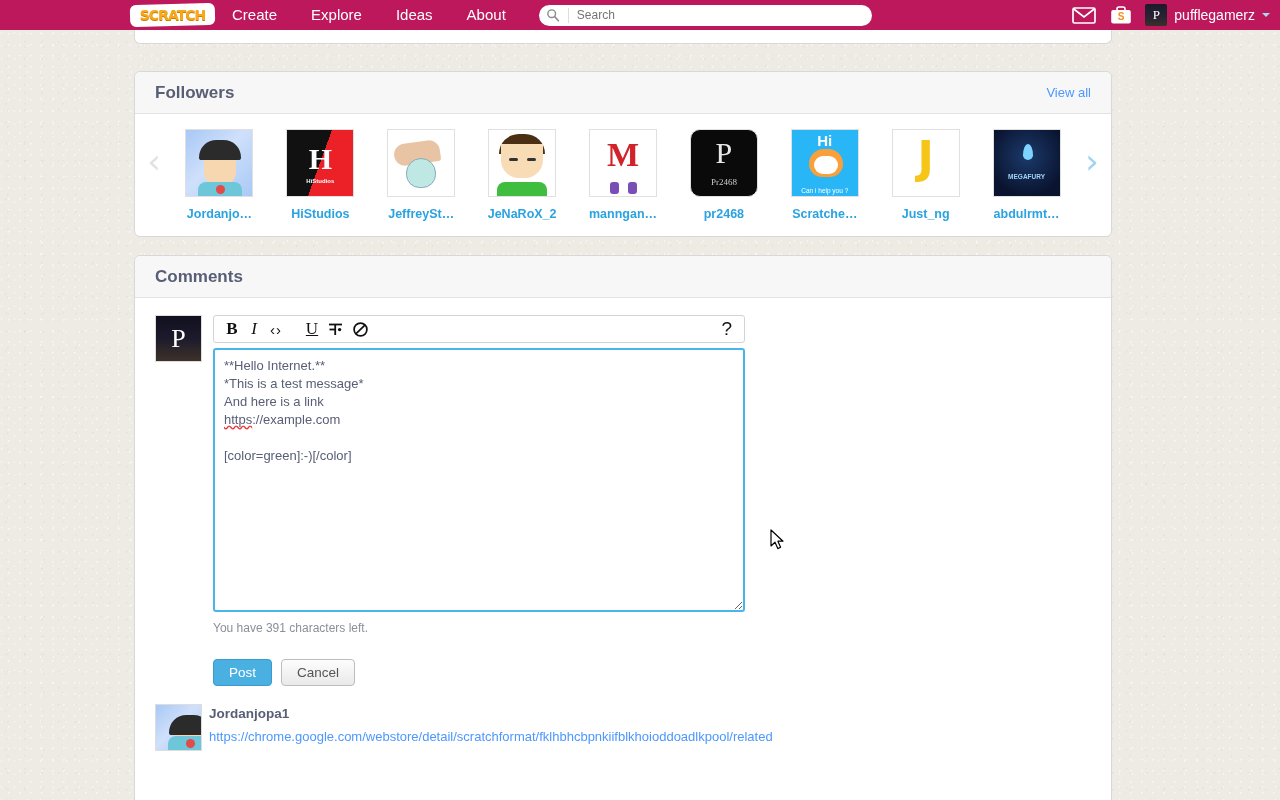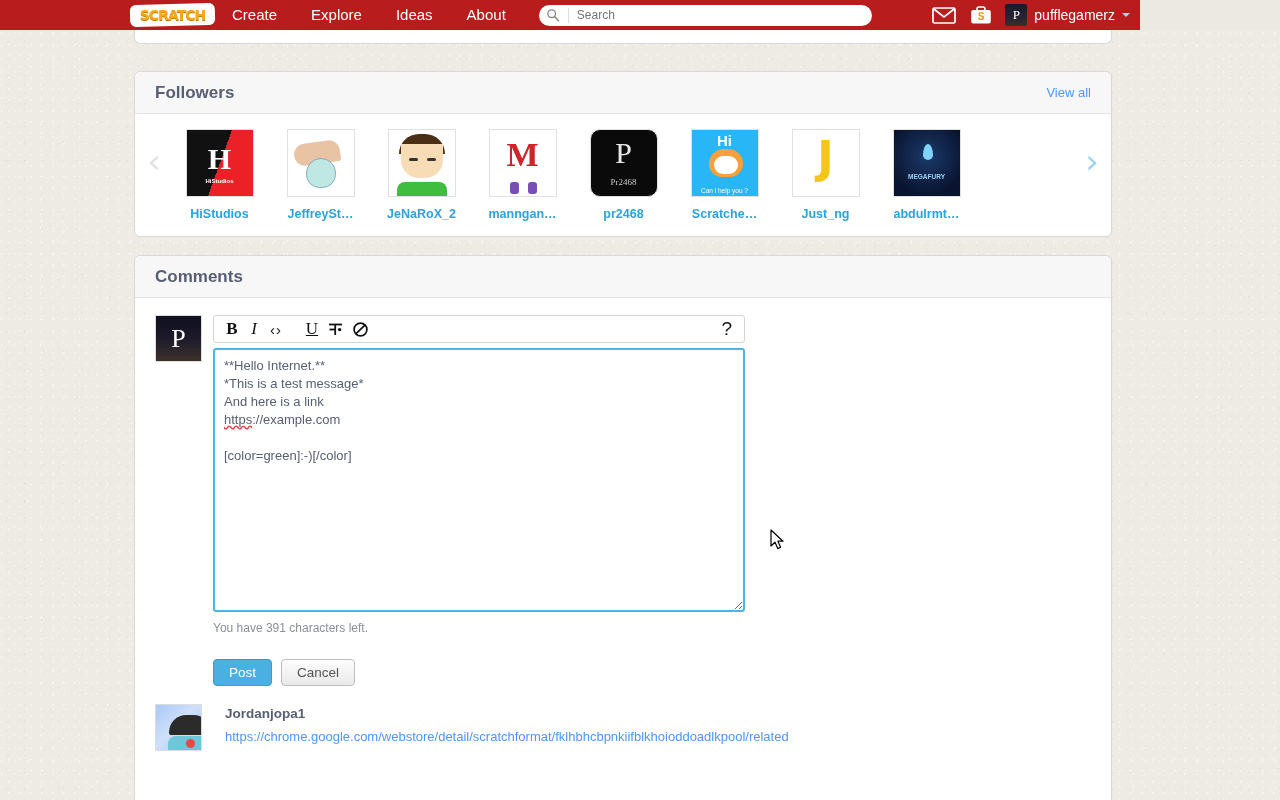--- a/index.html
+++ b/index.html
@@ -17,22 +17,22 @@
     background-image:
       radial-gradient(circle at 12% 22%, rgba(255,255,255,.55) 0 1px, transparent 1px),
       radial-gradient(circle at 46% 68%, rgba(0,0,0,.035) 0 1px, transparent 1px),
       radial-gradient(circle at 78% 34%, rgba(255,255,255,.5) 0 1px, transparent 1px),
       radial-gradient(circle at 30% 88%, rgba(0,0,0,.03) 0 1px, transparent 1px);
     background-size:13px 13px, 17px 17px, 11px 11px, 19px 19px;
     z-index:0;
   }
   
   .navbar{
-    position:absolute; left:0; top:0; width:1140px; height:30px;
-    background:#b91c1c; z-index:40; display:flex; align-items:center;
+    position:absolute; left:0; top:0; width:1280px; height:30px;
+    background:#be185d; z-index:40; display:flex; align-items:center;
   }
   .nav-logo{
     margin-left:130px; width:85px; height:22px; position:relative;
     display:flex; align-items:center; justify-content:center;
     font-weight:bold; font-size:13px; letter-spacing:-.5px;
     color:#fff; cursor:pointer;
   }
   .nav-logo .logo-shape{
     position:absolute; inset:0; background:#fff; border-radius:6px;
     transform:rotate(-1.5deg);
@@ -224,21 +224,21 @@
   .btn-row{ margin-top:24px; display:flex; gap:9px; }
   .btn{
     height:27px; padding:0 15px; border-radius:4px; font-size:13.5px;
     display:flex; align-items:center; cursor:pointer; border:1px solid;
   }
   .btn-post{ background:#4ab0e2; border-color:#3a9bcc; color:#fff; }
   .btn-cancel{
     background:linear-gradient(#fdfdfd,#e9e9e9); border-color:#bdbdbd; color:#555;
   }
   
-  .cmt-item{ display:flex; gap:23px; padding:18px 20px 0 20px; }
+  .cmt-item{ display:flex; gap:7px; padding:18px 20px 0 20px; }
   .cmt-avatar{ width:47px; height:47px; flex:none; border:1px solid #ddd;
     position:relative; overflow:hidden; }
   .cmt-body{ padding-top:2px; }
   .cmt-user{ font-size:13.5px; font-weight:bold; color:#575e75; cursor:pointer; }
   .cmt-text{ margin-top:6px; font-size:13px; line-height:20px; color:#575e75;
     max-width:700px; }
   .cmt-link{ color:#4d97ff; cursor:pointer; word-break:break-all; }
   
   .cursor{ position:absolute; left:770px; top:529px; z-index:100; pointer-events:none; }
 </style>
@@ -293,20 +293,27 @@
 <div class="panel-stub"></div>
 
 <div class="panel" id="followers">
   <div class="panel-head">
     <span class="panel-title">Followers</span>
     <span class="view-all">View all</span>
   </div>
   <div class="followers-body">
     <div class="arrow arrow-left">‹</div>
 
+    <div class="follower">
+      <div class="fv-thumb av-jordan">
+          <span class="body"></span>
+          <span class="dot"></span>
+        </div>
+      <div class="fv-name">Jordanjo…</div>
+    </div>
 
     <div class="follower">
       <div class="fv-thumb av-hi">
         <span class="h">H</span>
         <span class="cap">HiStudios</span>
       </div>
       <div class="fv-name">HiStudios</div>
     </div>
 
     <div class="follower">

